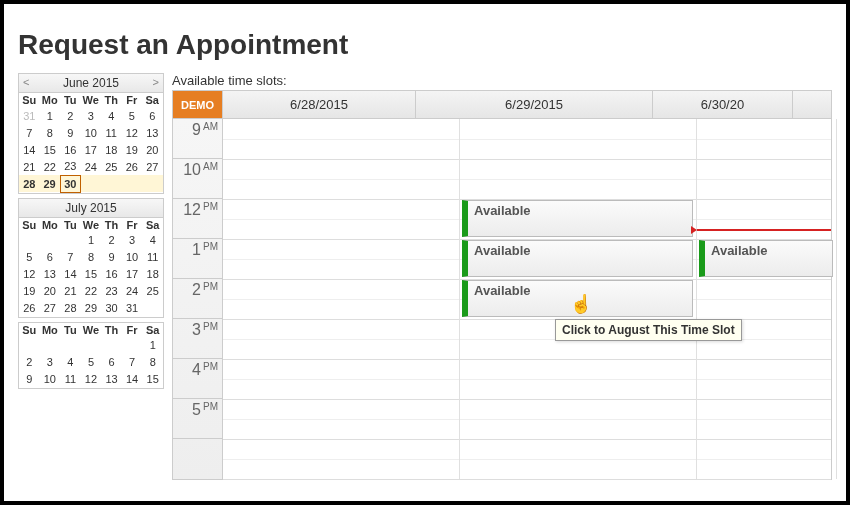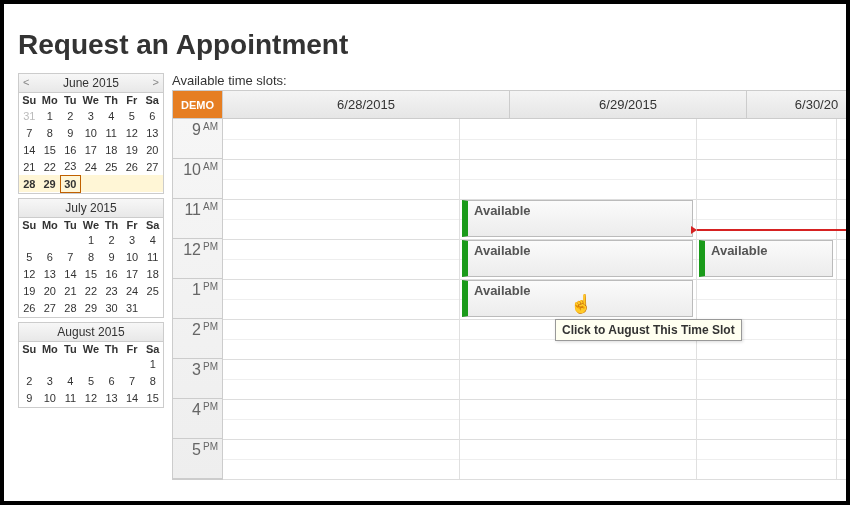--- a/index.html
+++ b/index.html
@@ -178,23 +178,20 @@
                 <td>28</td>
                 <td>29</td>
                 <td>30</td>
                 <td>31</td>
                 <td></td>
               </tr>
             </tbody>
           </table>
         </div>
         <div class="minical">
-          <div class="minical-head">
-            <span>August 2015</span>
-          </div>
           <table>
             <thead>
               <tr>
                 <th>Su</th>
                 <th>Mo</th>
                 <th>Tu</th>
                 <th>We</th>
                 <th>Th</th>
                 <th>Fr</th>
                 <th>Sa</th>
@@ -230,29 +227,28 @@
               </tr>
             </tbody>
           </table>
         </div>
       </div>
     <div class="right">
       <div class="avail-label">Available time slots:</div>
       <div class="sched">
         <div class="sched-head" id="sched-head">
           <div class="corner">DEMO</div>
-        <div class="daycol-head" style="width: 287px;">6/28/2015</div>
+        <div class="daycol-head" style="width: 193px;">6/28/2015</div>
             <div class="daycol-head" style="width: 237px;">6/29/2015</div>
             <div class="daycol-head" style="width: 140px;">6/30/20</div>
           </div>
         <div class="sched-body">
           <div class="hours" id="hours-col">
               <div class="hour" style="height: 40px;"><span>9</span><span class="ampm">AM</span></div>
               <div class="hour" style="height: 40px;"><span>10</span><span class="ampm">AM</span></div>
-              <div class="hour" style="height: 40px;"><span>11</span><span class="ampm">AM</span></div>
               <div class="hour" style="height: 40px;"><span>12</span><span class="ampm">PM</span></div>
               <div class="hour" style="height: 40px;"><span>1</span><span class="ampm">PM</span></div>
               <div class="hour" style="height: 40px;"><span>2</span><span class="ampm">PM</span></div>
               <div class="hour" style="height: 40px;"><span>3</span><span class="ampm">PM</span></div>
               <div class="hour" style="height: 40px;"><span>4</span><span class="ampm">PM</span></div>
               <div class="hour" style="height: 40px;"><span>5</span><span class="ampm">PM</span></div>
             </div>
           <div class="grid" id="grid" style="height: 360px; font-weight: bold;">
               <div class="halfline" style="top: 20px;"></div>
               <div class="hourline" style="top: 40px;"></div>

